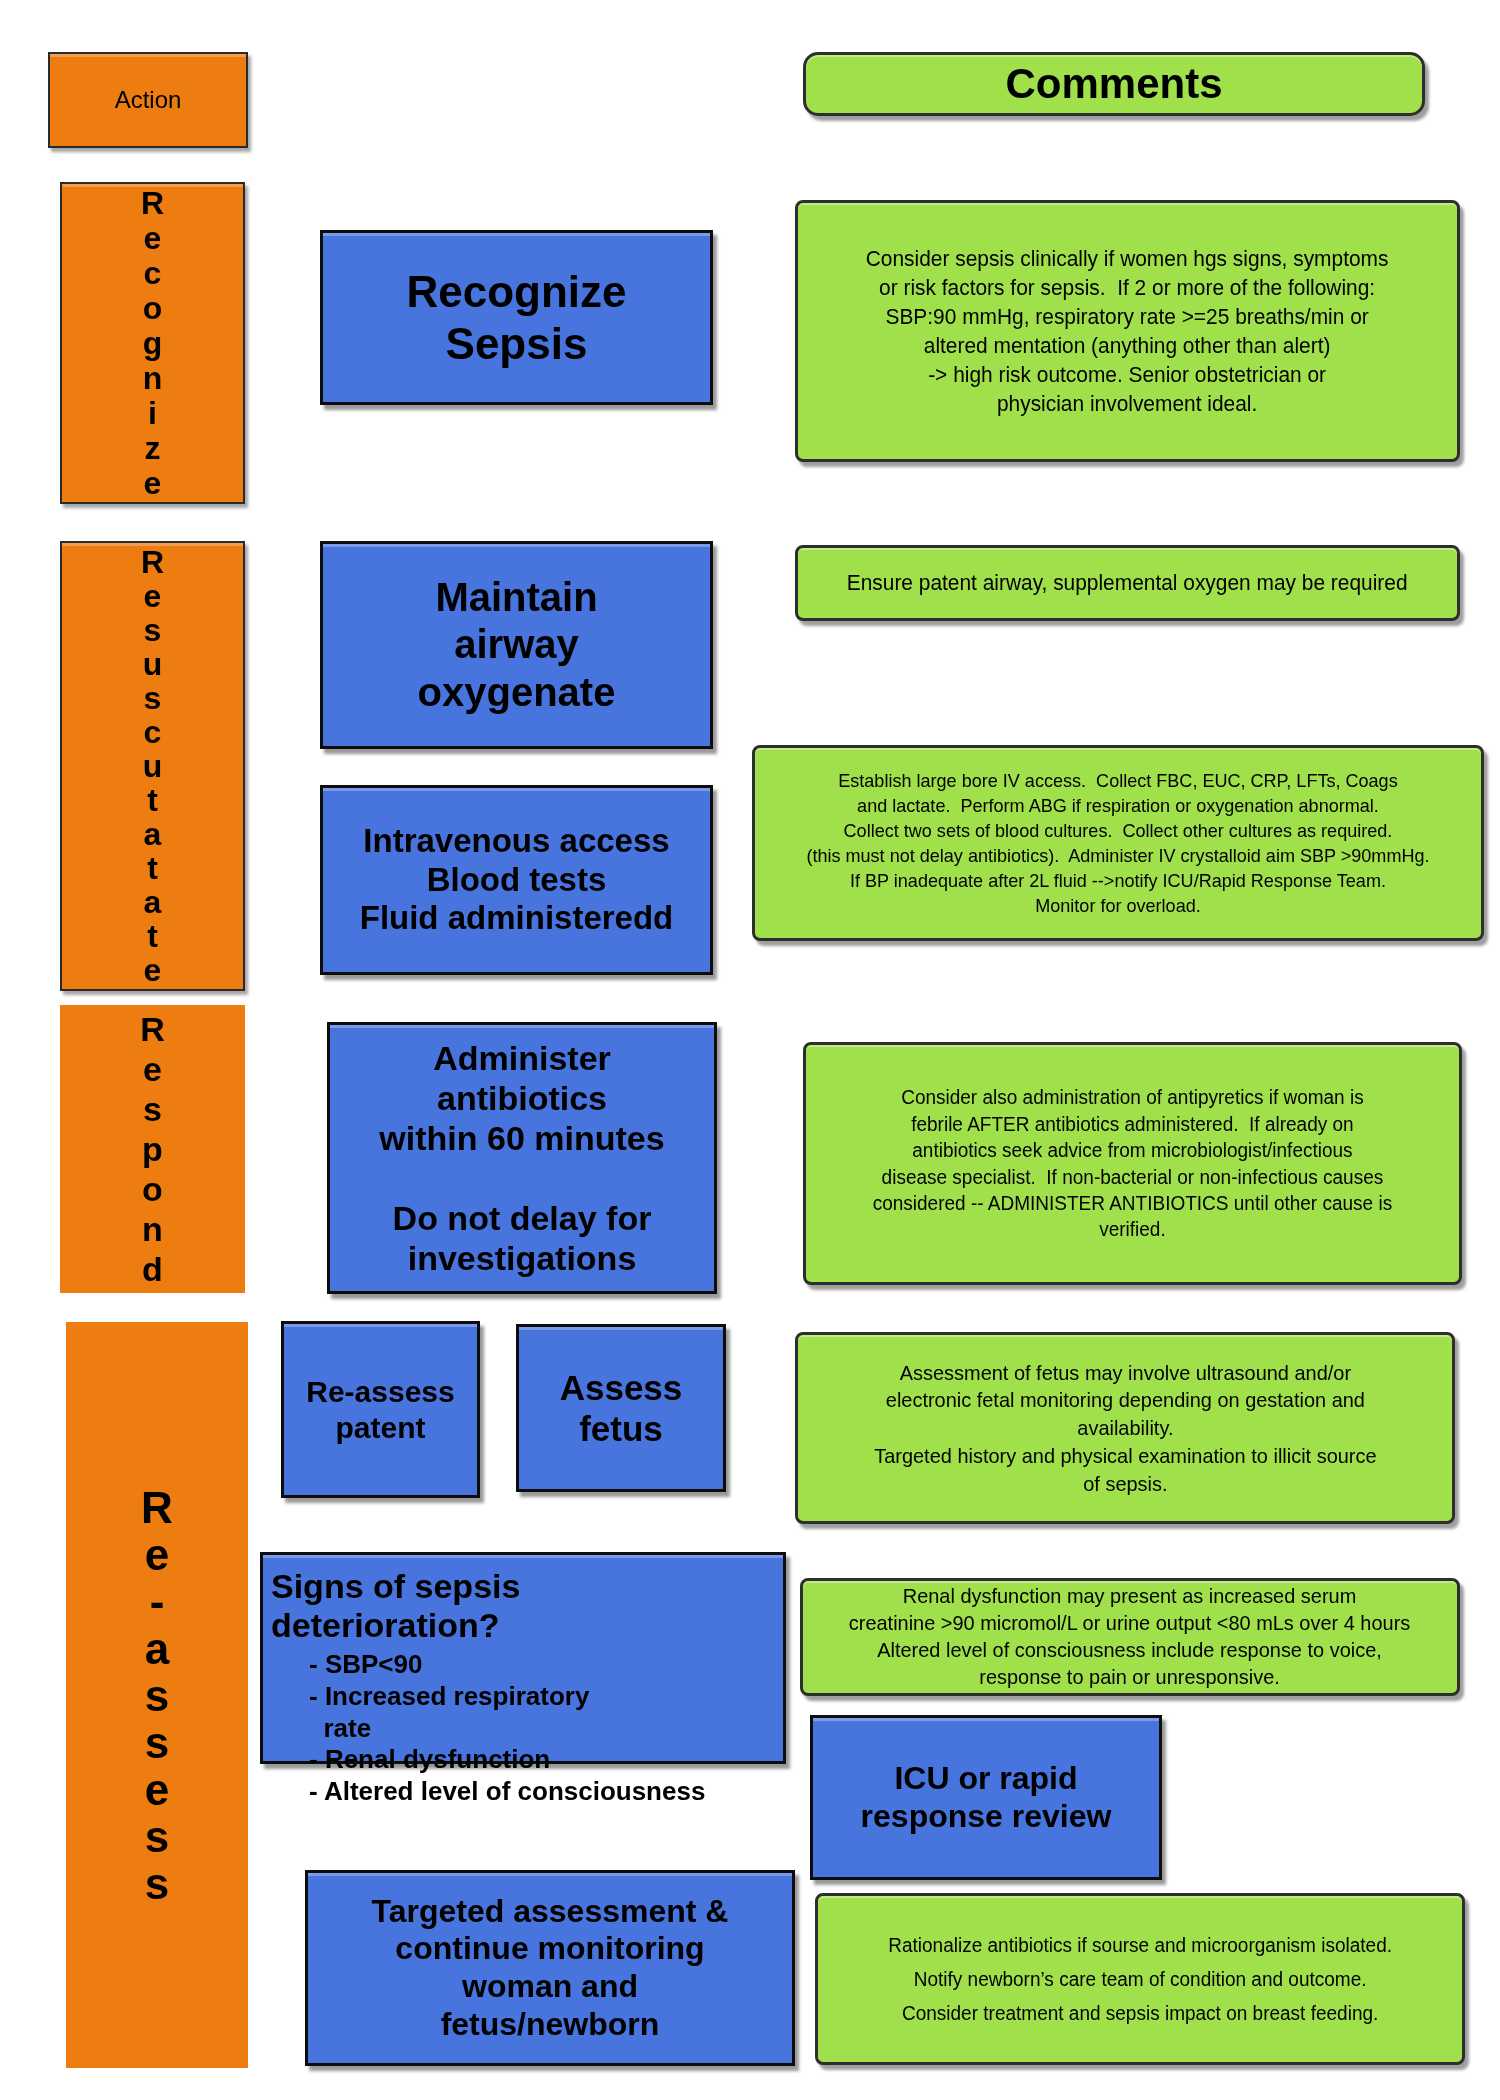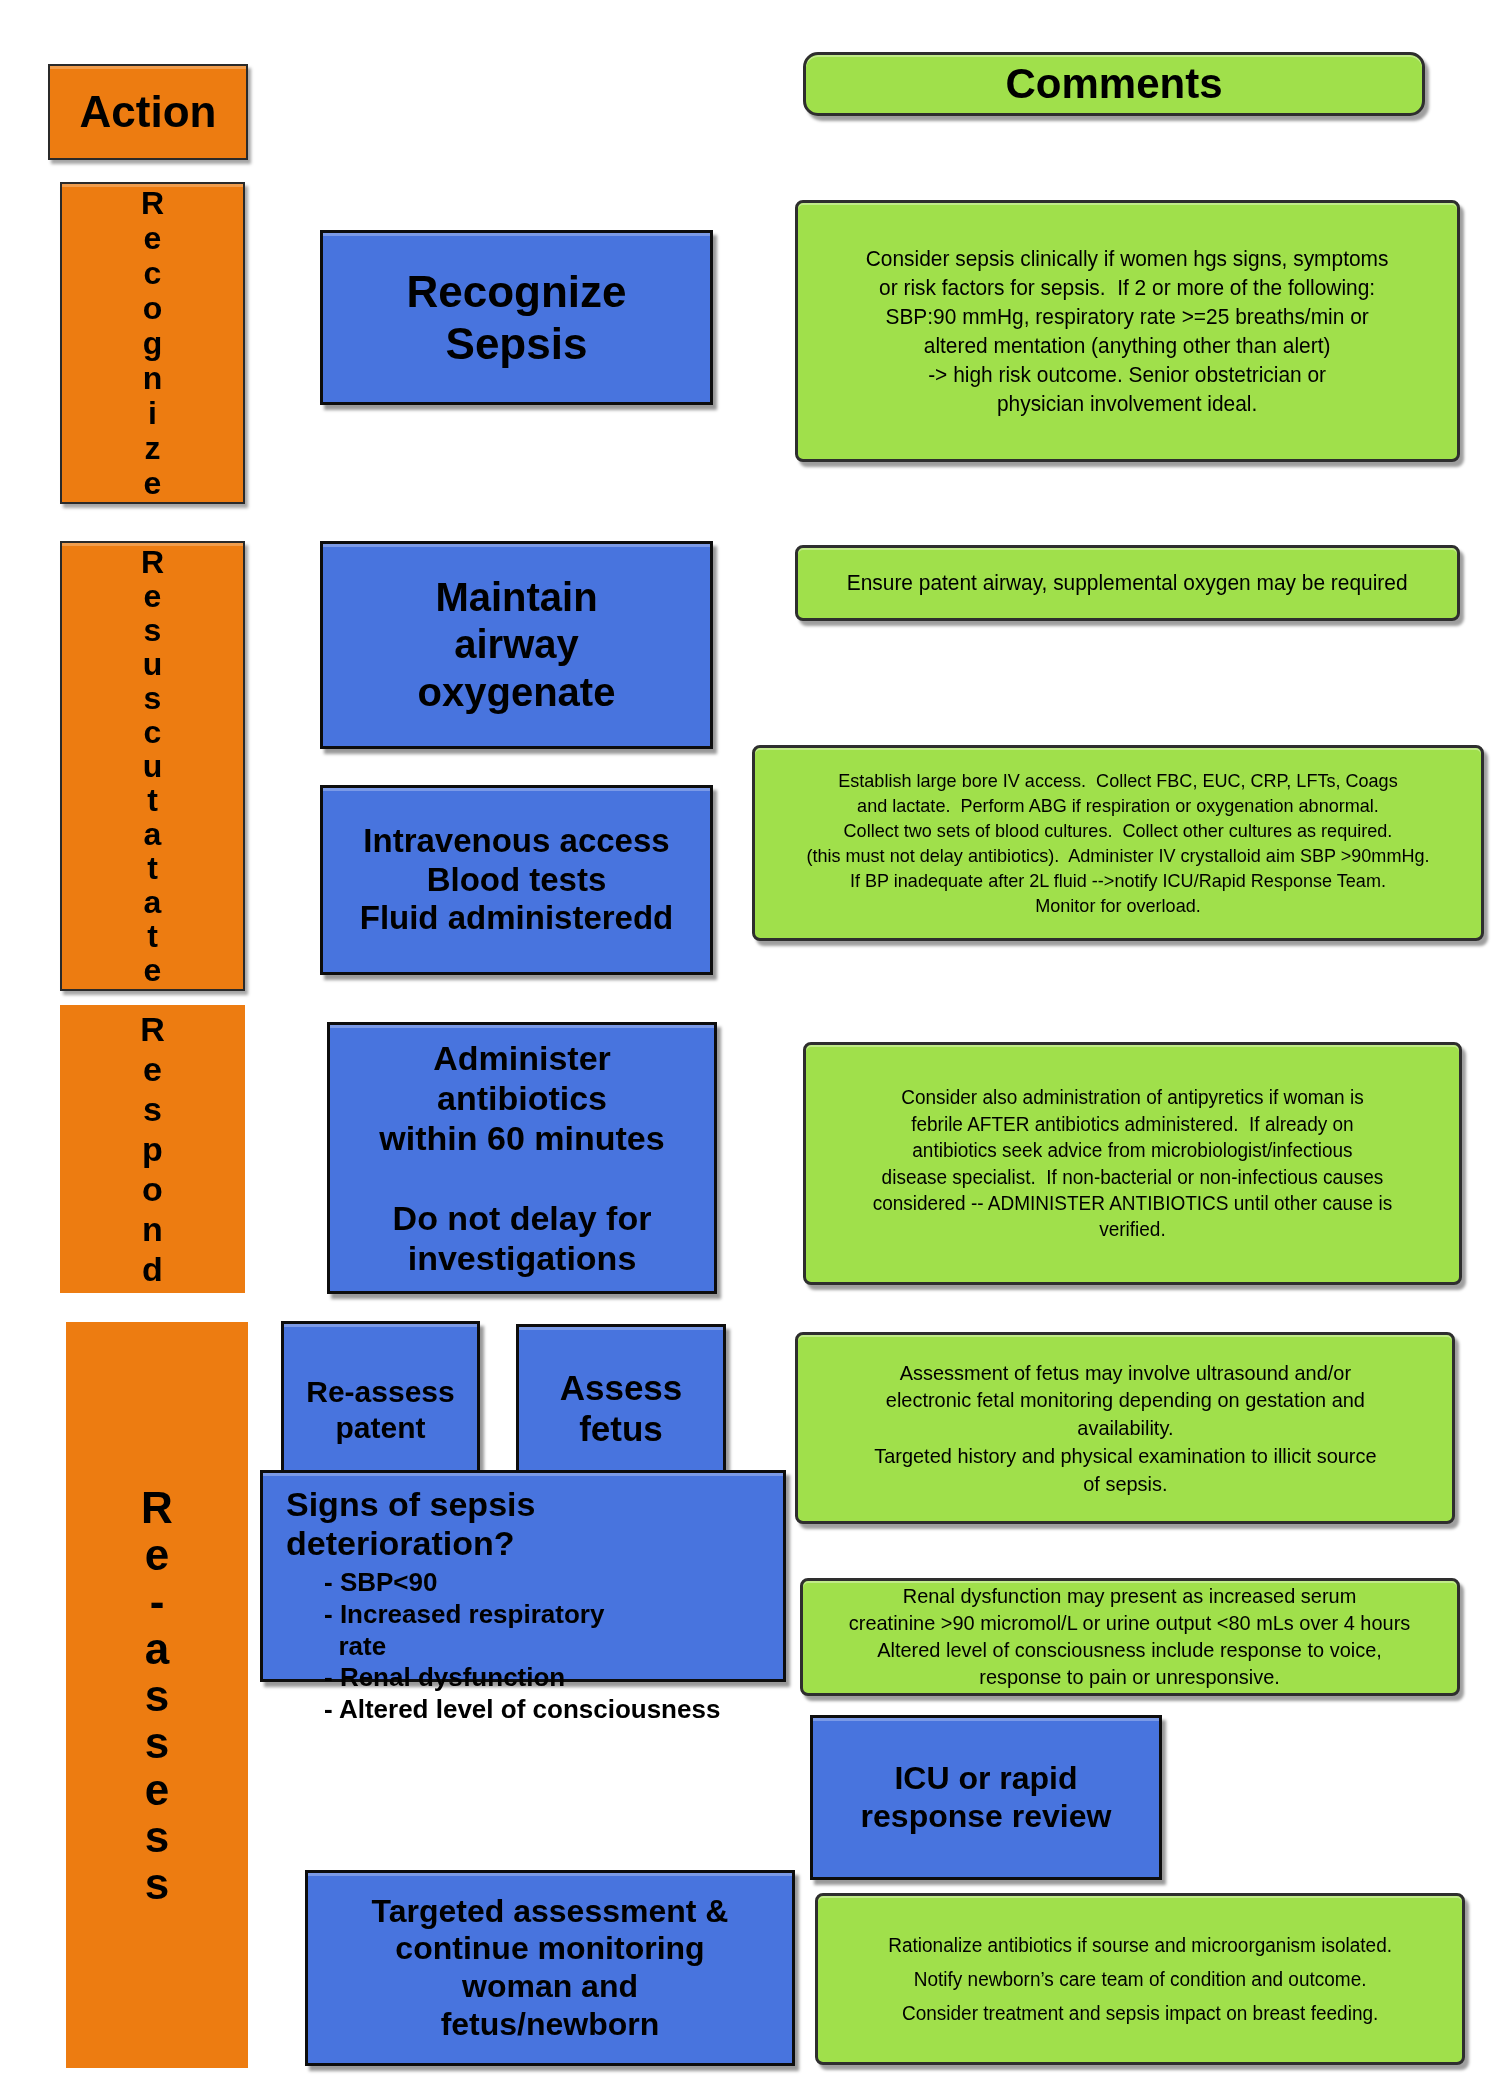--- a/index.html
+++ b/index.html
@@ -24,21 +24,21 @@
   .orange.bordered{
     border:2px solid #2a2a2a;
     box-shadow:3px 4px 3px rgba(0,0,0,0.35), inset 0 3px 0 rgba(255,255,255,0.25);
   }
   
   .btext{white-space:pre;text-align:center;font-weight:700;line-height:1.18;}
   .gtext{white-space:pre;text-align:center;font-weight:400;line-height:1.32;
          transform:scaleX(0.95);transform-origin:50% 50%;}
   .rletters{white-space:pre;text-align:center;font-weight:700;}
   
-  .pos-action{left:48px;top:64px;width:200px;height:96px;font-size:44px;font-weight:700;}
+  .pos-action{left:48px;top:52px;width:200px;height:96px;font-size:24px;font-weight:400;}
   .pos-comments{left:803px;top:52px;width:622px;height:64px;font-size:42px;font-weight:700;border-radius:15px;}
   
   .pos-rail-recognize{left:60px;top:182px;width:185px;height:322px;}
   .pos-rail-recognize .rletters{font-size:32px;line-height:35px;}
   .pos-rail-resus{left:60px;top:541px;width:185px;height:450px;}
   .pos-rail-resus .rletters{font-size:32px;line-height:34px;}
   .pos-rail-respond{left:60px;top:1005px;width:185px;height:288px;}
   .pos-rail-respond .rletters{font-size:34px;line-height:40px;}
   .pos-rail-reassess{left:66px;top:1322px;width:182px;height:746px;}
   .pos-rail-reassess .rletters{font-size:44px;line-height:47px;}
@@ -48,23 +48,23 @@
   .pos-maintain{left:320px;top:541px;width:393px;height:208px;}
   .pos-maintain .btext{font-size:40px;}
   .pos-iv{left:320px;top:785px;width:393px;height:190px;}
   .pos-iv .btext{font-size:33px;}
   .pos-antibiotics{left:327px;top:1022px;width:390px;height:272px;}
   .pos-antibiotics .btext{font-size:34px;}
   .pos-reassess-woman{left:281px;top:1321px;width:199px;height:177px;}
   .pos-reassess-woman .btext{font-size:30px;}
   .pos-assess-fetus{left:516px;top:1324px;width:210px;height:168px;}
   .pos-assess-fetus .btext{font-size:35px;}
-  .pos-signs{left:260px;top:1470px;width:526px;height:212px;
+  .pos-signs{left:260px;top:1552px;width:526px;height:212px;
              flex-direction:column;align-items:flex-start;justify-content:flex-start;
-             padding:12px 23px;}
+             padding:12px 8px;}
   .signs-heading{white-space:pre;font-weight:700;font-size:34px;line-height:1.15;text-align:left;}
   .signs-bullets{white-space:pre;font-weight:700;font-size:26px;line-height:1.22;text-align:left;margin-left:38px;margin-top:4px;}
   .pos-icu{left:810px;top:1715px;width:352px;height:165px;}
   .pos-icu .btext{font-size:32px;}
   .pos-targeted{left:305px;top:1870px;width:490px;height:196px;}
   .pos-targeted .btext{font-size:32px;}
   
   .pos-g1{left:795px;top:200px;width:665px;height:262px;}
   .pos-g1 .gtext{font-size:22px;}
   .pos-g2{left:795px;top:545px;width:665px;height:76px;}

